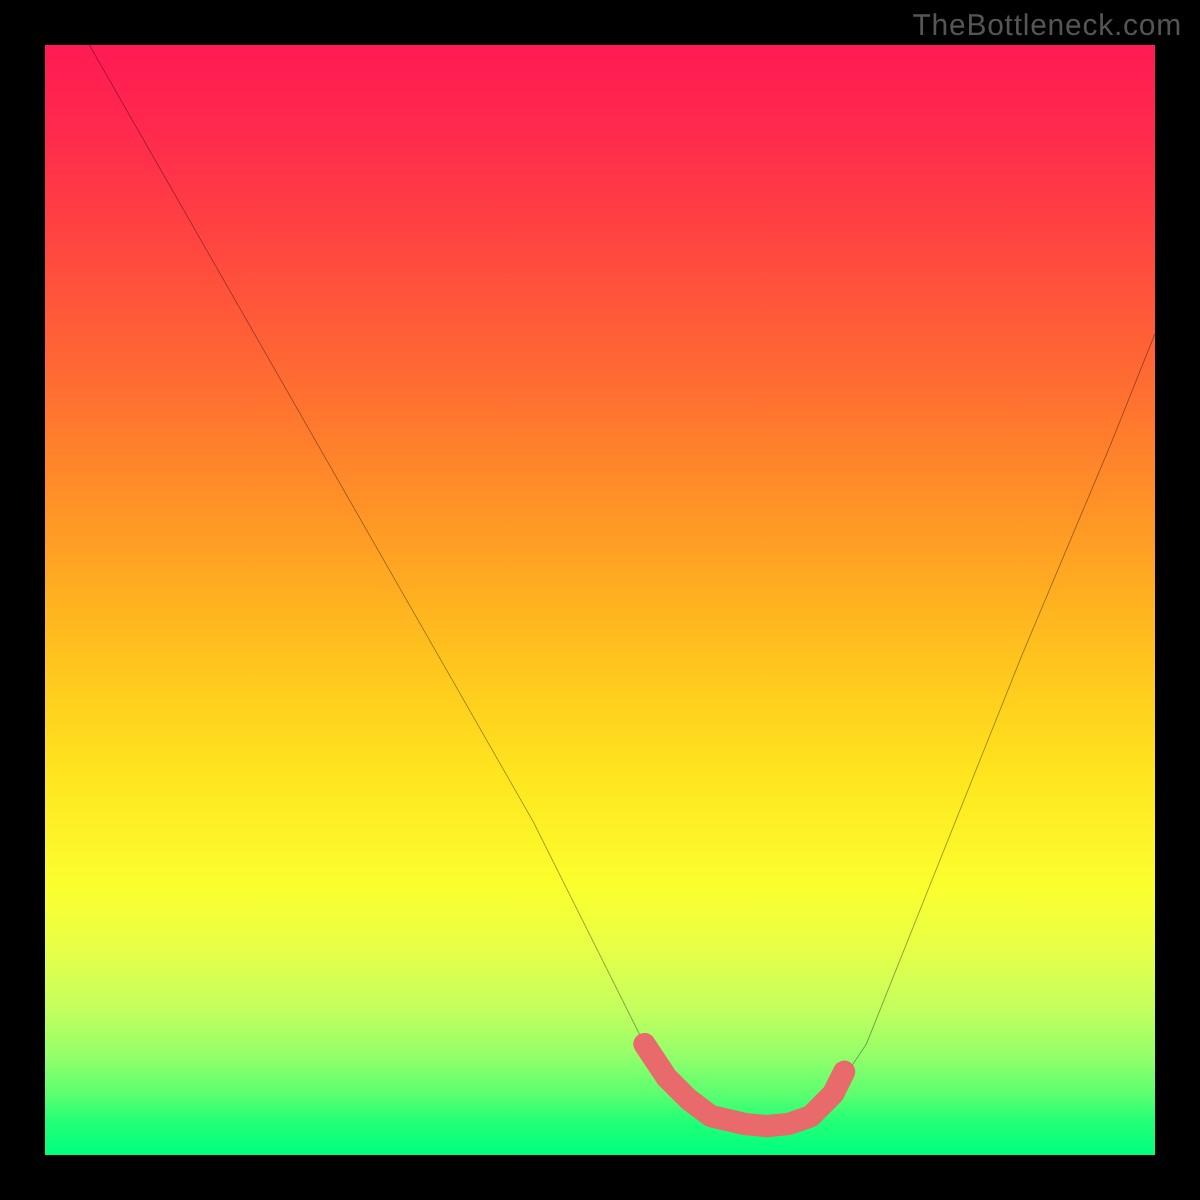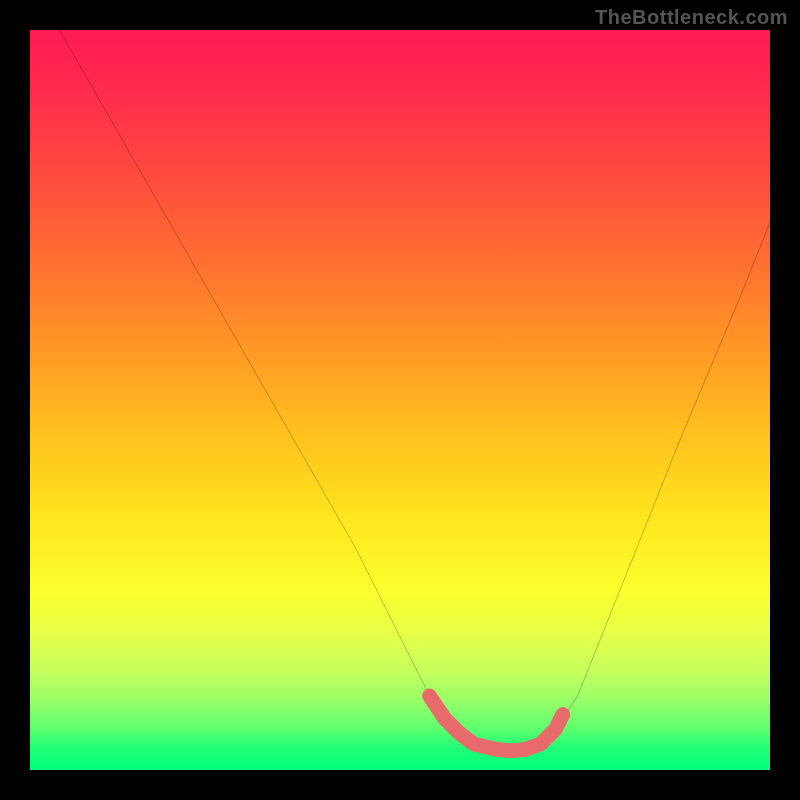--- a/index.html
+++ b/index.html
@@ -10,21 +10,21 @@
     position: relative;
     overflow: hidden;
     font-family: Arial, sans-serif;
   }
   .watermark {
     position: absolute;
     top: 6px;
     right: 12px;
     color: #555;
     font-size: 20px;
-    font-weight: bold;
+    font-weight: normal;
     letter-spacing: 0.5px;
     z-index: 10;
   }
   .plot-wrap {
     position: absolute;
     left: 30px;
     top: 30px;
     width: 740px;
     height: 740px;
   }

